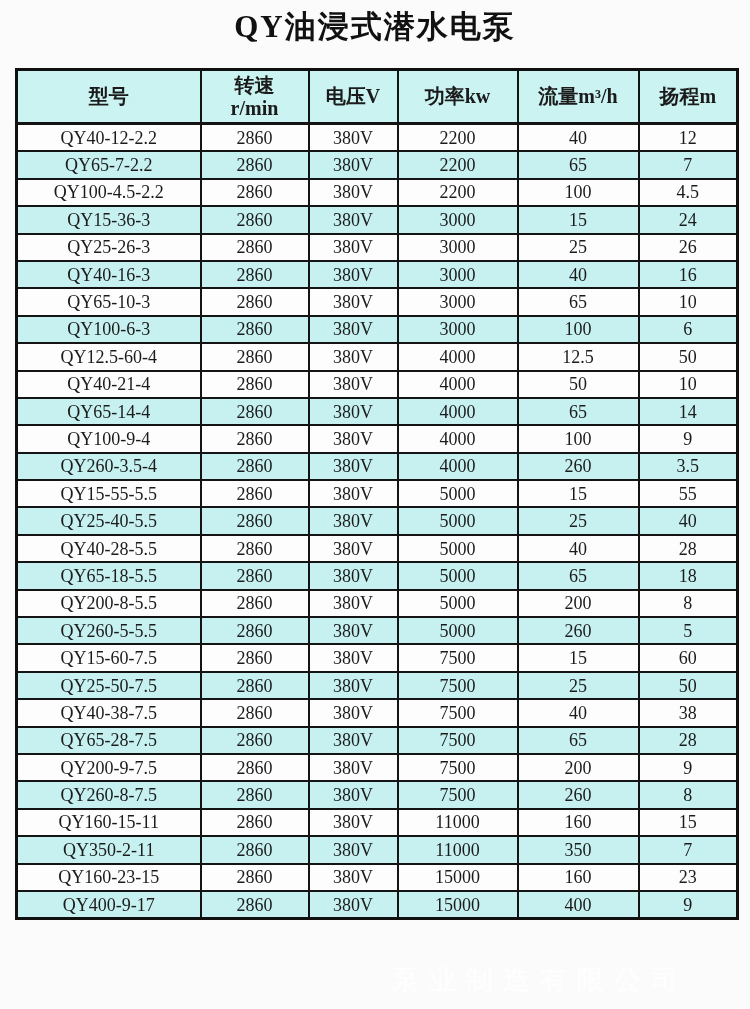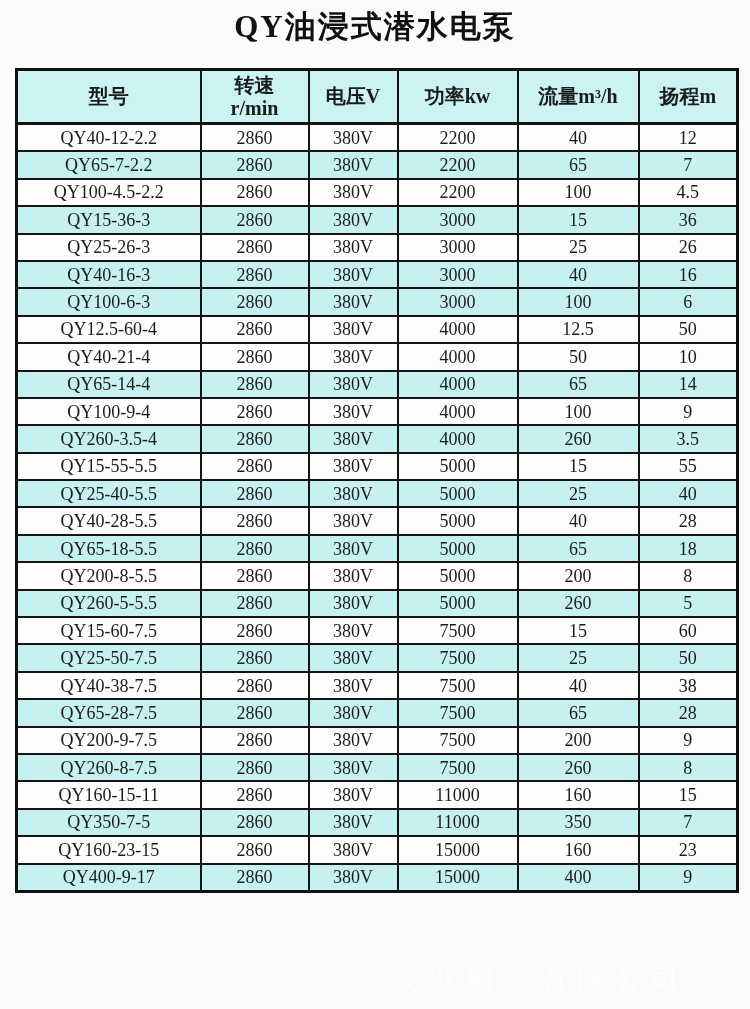--- a/index.html
+++ b/index.html
@@ -134,37 +134,45 @@
         <td>2200</td>
         <td>100</td>
         <td>4.5</td>
       </tr>
       <tr class="alt">
         <td>QY15-36-3</td>
         <td>2860</td>
         <td>380V</td>
         <td>3000</td>
         <td>15</td>
-        <td>36</td>
+        <td>24</td>
       </tr>
       <tr>
         <td>QY25-26-3</td>
         <td>2860</td>
         <td>380V</td>
         <td>3000</td>
         <td>25</td>
         <td>26</td>
       </tr>
       <tr class="alt">
         <td>QY40-16-3</td>
         <td>2860</td>
         <td>380V</td>
         <td>3000</td>
         <td>40</td>
         <td>16</td>
+      </tr>
+      <tr>
+        <td>QY65-10-3</td>
+        <td>2860</td>
+        <td>380V</td>
+        <td>3000</td>
+        <td>65</td>
+        <td>10</td>
       </tr>
       <tr class="alt">
         <td>QY100-6-3</td>
         <td>2860</td>
         <td>380V</td>
         <td>3000</td>
         <td>100</td>
         <td>6</td>
       </tr>
       <tr>
@@ -305,21 +313,21 @@
       </tr>
       <tr>
         <td>QY160-15-11</td>
         <td>2860</td>
         <td>380V</td>
         <td>11000</td>
         <td>160</td>
         <td>15</td>
       </tr>
       <tr class="alt">
-        <td>QY350-7-5</td>
+        <td>QY350-2-11</td>
         <td>2860</td>
         <td>380V</td>
         <td>11000</td>
         <td>350</td>
         <td>7</td>
       </tr>
       <tr>
         <td>QY160-23-15</td>
         <td>2860</td>
         <td>380V</td>

